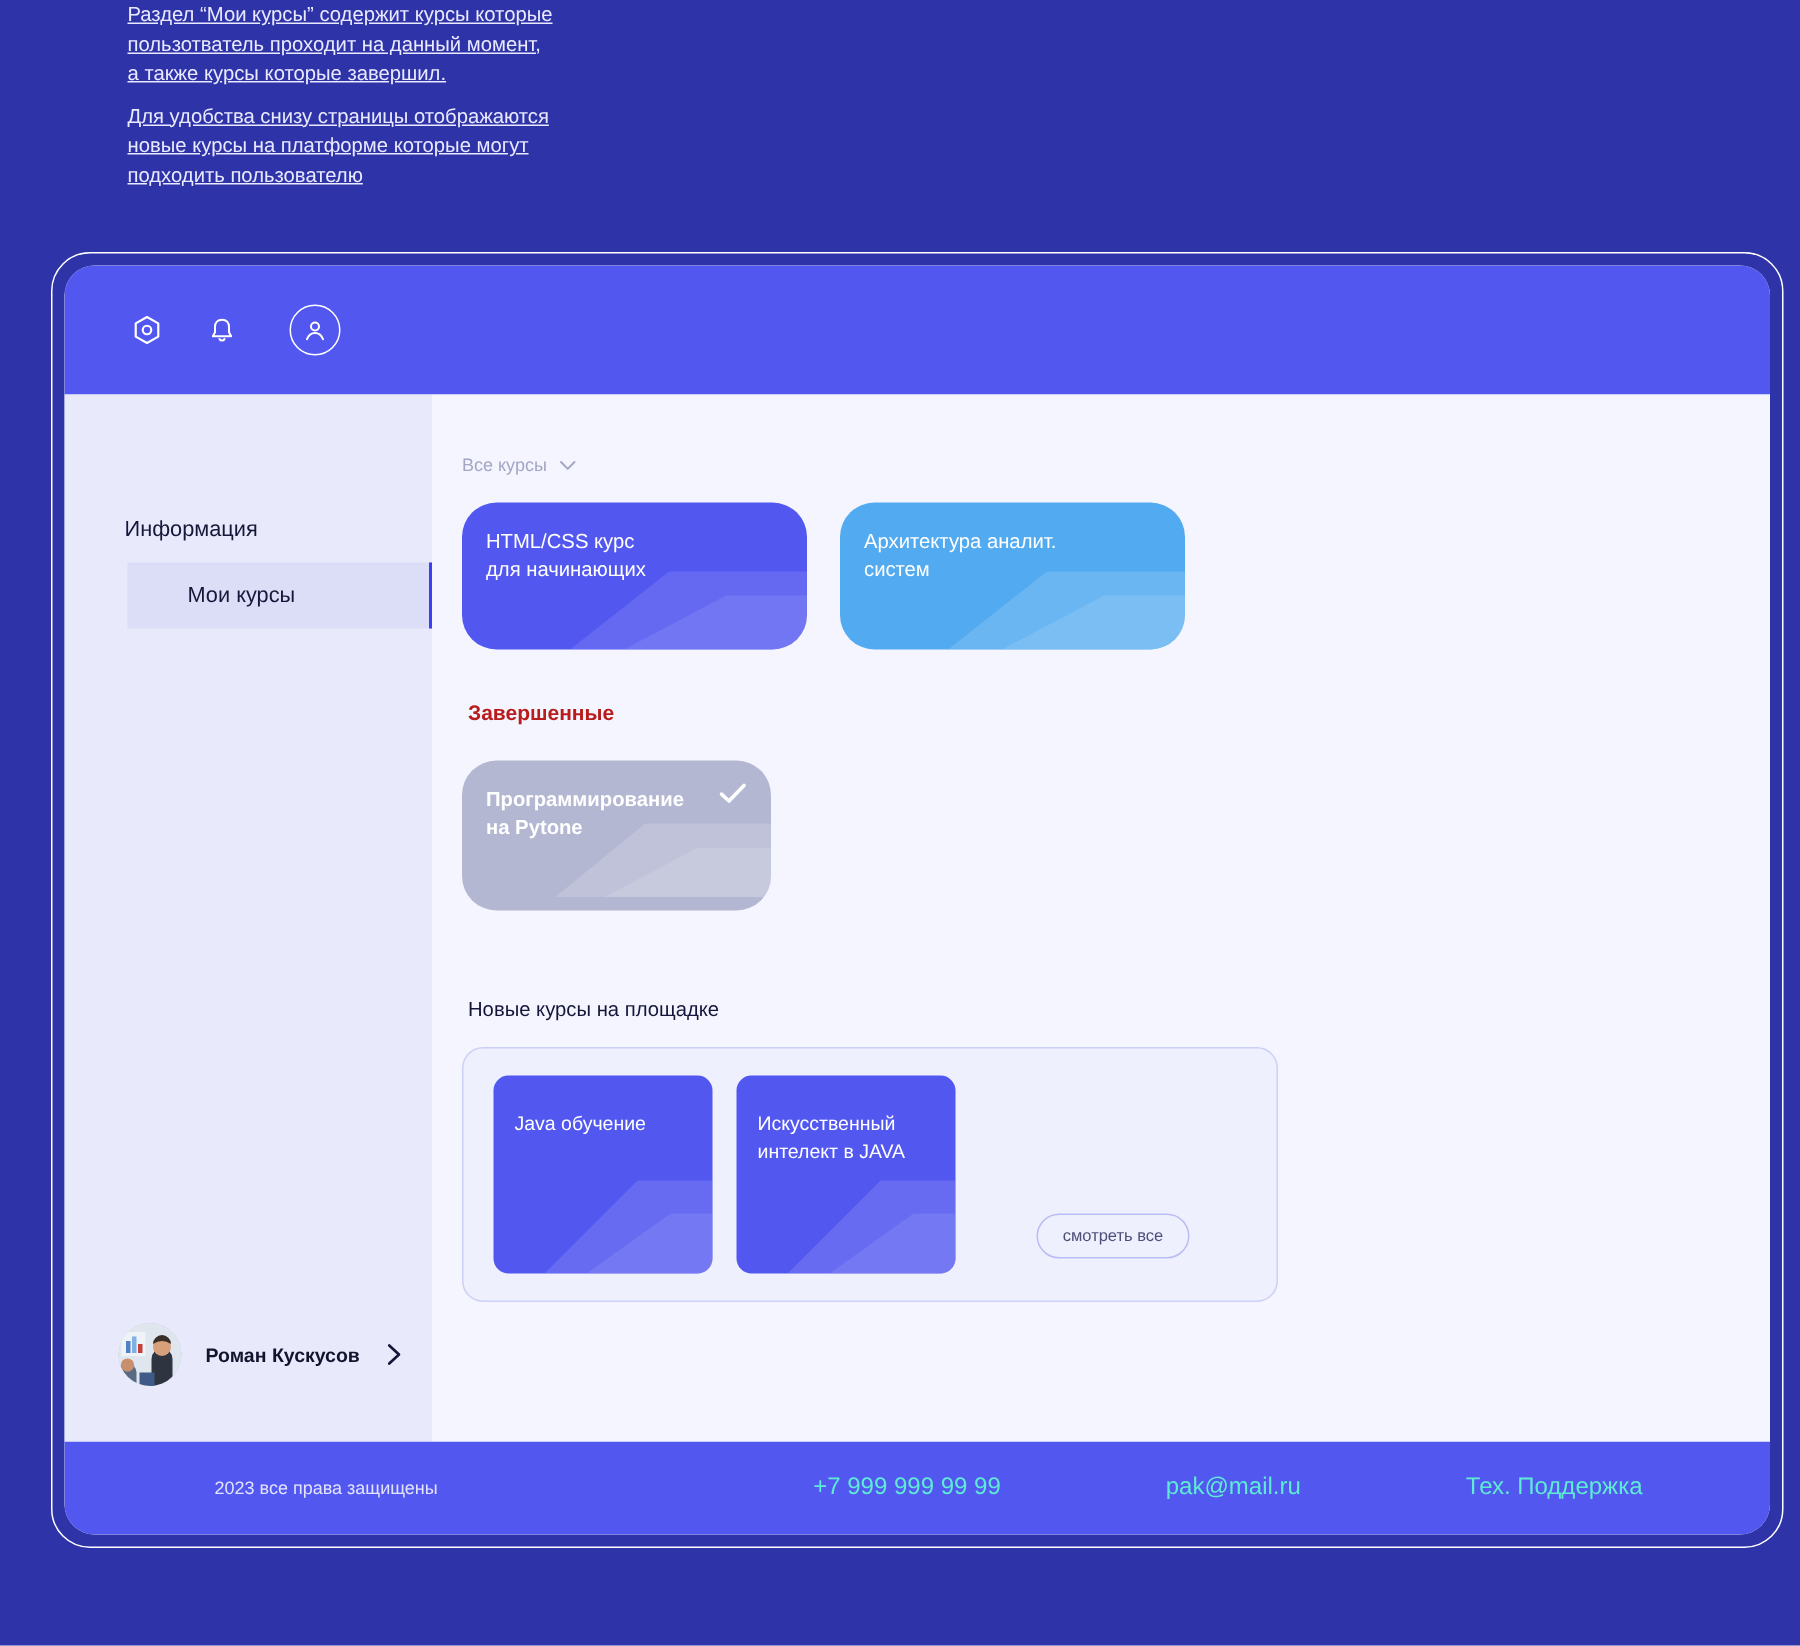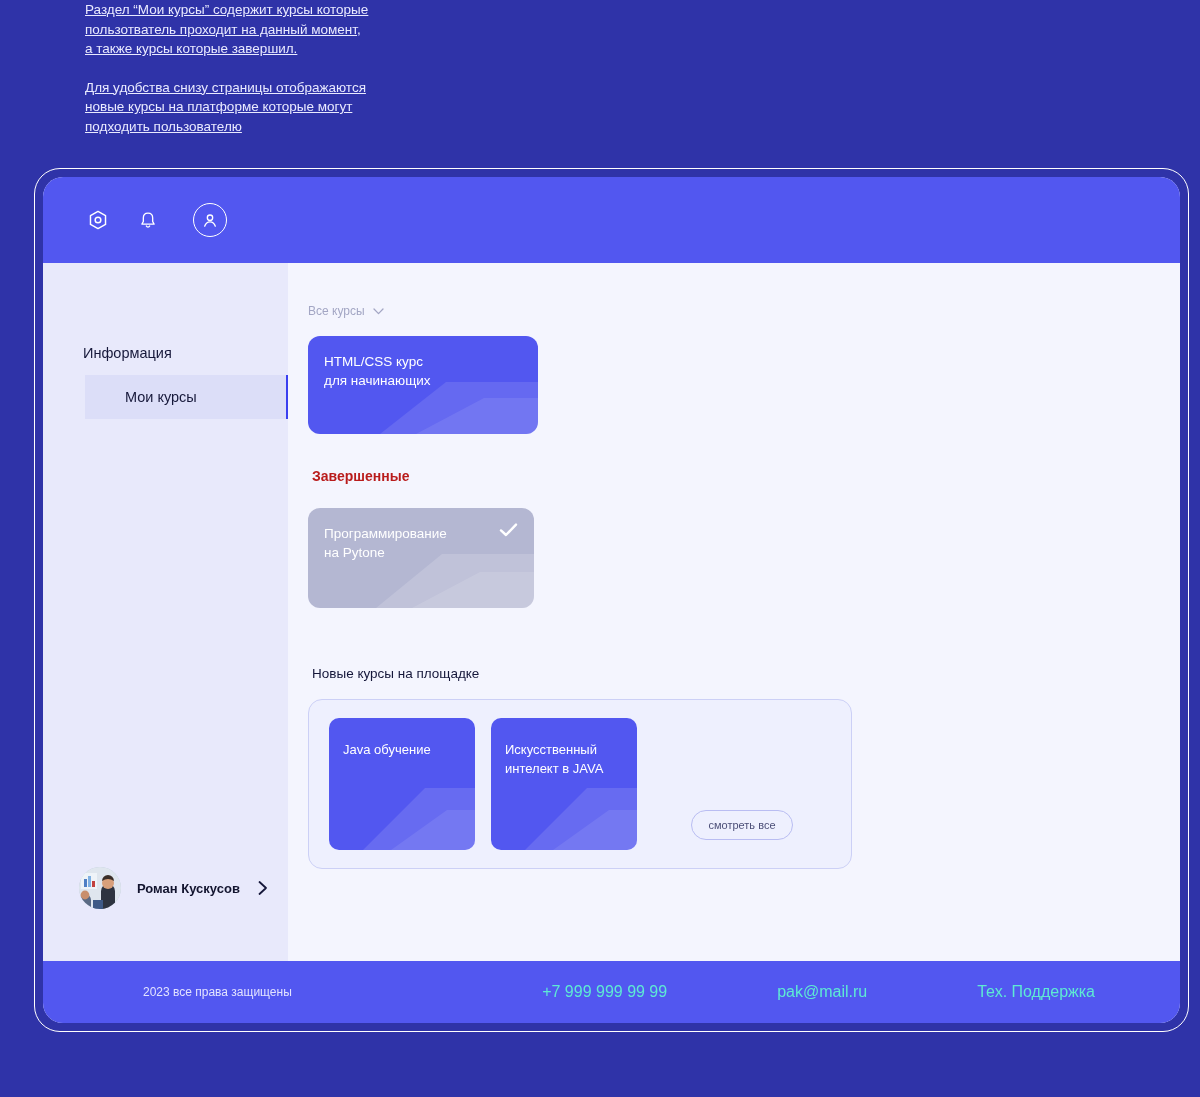--- a/index.html
+++ b/index.html
@@ -19,21 +19,21 @@
     position: absolute;
     left: 85px;
     top: 0px;
     width: 430px;
     color: #e9eaff;
     font-size: 13.5px;
     line-height: 19.5px;
     text-decoration: underline;
   }
   .annotations p { white-space: pre-line; }
-  .annotations p + p { margin-top: 19px; }
+  .annotations p + p { margin-top: 9px; }
 
   
   .device-frame {
     position: absolute;
     left: 34px;
     top: 168px;
     width: 1155px;
     height: 864px;
     border: 1.5px solid #ffffff;
     border-radius: 26px;
@@ -110,21 +110,21 @@
   .nav-item.active::after {
     content: "";
     position: absolute;
     right: 0; top: 0; bottom: 0;
     width: 2.5px;
     background: #3a3ff0;
   }
 
   .profile {
     margin-top: auto;
-    padding: 0 0 52px 36px;
+    padding: 0 0 37px 36px;
     display: flex;
     align-items: center;
     gap: 16px;
     cursor: pointer;
   }
   .profile-avatar {
     width: 42px; height: 42px;
     border-radius: 50%;
     overflow: hidden;
     flex: none;
@@ -156,21 +156,21 @@
     color: #a3a6c4;
     cursor: pointer;
     margin-bottom: 18px;
   }
 
   .card-row { display: flex; gap: 22px; }
 
   .course-card {
     width: 230px;
     height: 98px;
-    border-radius: 12px;
+    border-radius: 23px;
     position: relative;
     overflow: hidden;
     cursor: pointer;
     flex: none;
   }
   .course-card .title {
     position: relative;
     z-index: 2;
     color: #ffffff;
     font-size: 13.5px;
@@ -185,21 +185,21 @@
   .card-muted  { background: #b4b7d2; }
   .card-violet2{ background: #5257f0; }
 
   .section-title {
     font-size: 14px;
     font-weight: bold;
     color: #b91c1c;
     margin: 34px 0 24px 4px;
   }
 
-  .done-card { width: 226px; height: 100px; }
+  .done-card { width: 206px; height: 100px; font-weight: bold; }
   .check {
     position: absolute;
     top: 14px; right: 16px;
     z-index: 3;
   }
 
   .new-title {
     font-size: 13.5px;
     color: #15173a;
     margin: 58px 0 18px 4px;
@@ -358,20 +358,28 @@
       <div class="card-row">
         <div class="course-card card-violet">
           <svg class="deco" viewBox="0 0 230 98" preserveAspectRatio="none">
             <path d="M72 98 L138 46 L230 46 L230 98 Z" fill="#ffffff" opacity="0.11"></path>
             <path d="M108 98 L176 62 L230 62 L230 98 Z" fill="#ffffff" opacity="0.09"></path>
           </svg>
           <div class="title">HTML/CSS курс
 для начинающих</div>
         </div>
 
+        <div class="course-card card-sky">
+          <svg class="deco" viewBox="0 0 230 98" preserveAspectRatio="none">
+            <path d="M72 98 L138 46 L230 46 L230 98 Z" fill="#ffffff" opacity="0.14"></path>
+            <path d="M108 98 L176 62 L230 62 L230 98 Z" fill="#ffffff" opacity="0.11"></path>
+          </svg>
+          <div class="title">Архитектура аналит.
+систем</div>
+        </div>
       </div>
 
       
       <div class="section-title">Завершенные</div>
 
       <div class="card-row">
         <div class="course-card card-muted done-card">
           <svg class="deco" viewBox="0 0 226 100" preserveAspectRatio="none">
             <path d="M68 100 L134 46 L226 46 L226 100 Z" fill="#ffffff" opacity="0.16"></path>
             <path d="M104 100 L172 64 L226 64 L226 100 Z" fill="#ffffff" opacity="0.12"></path>

